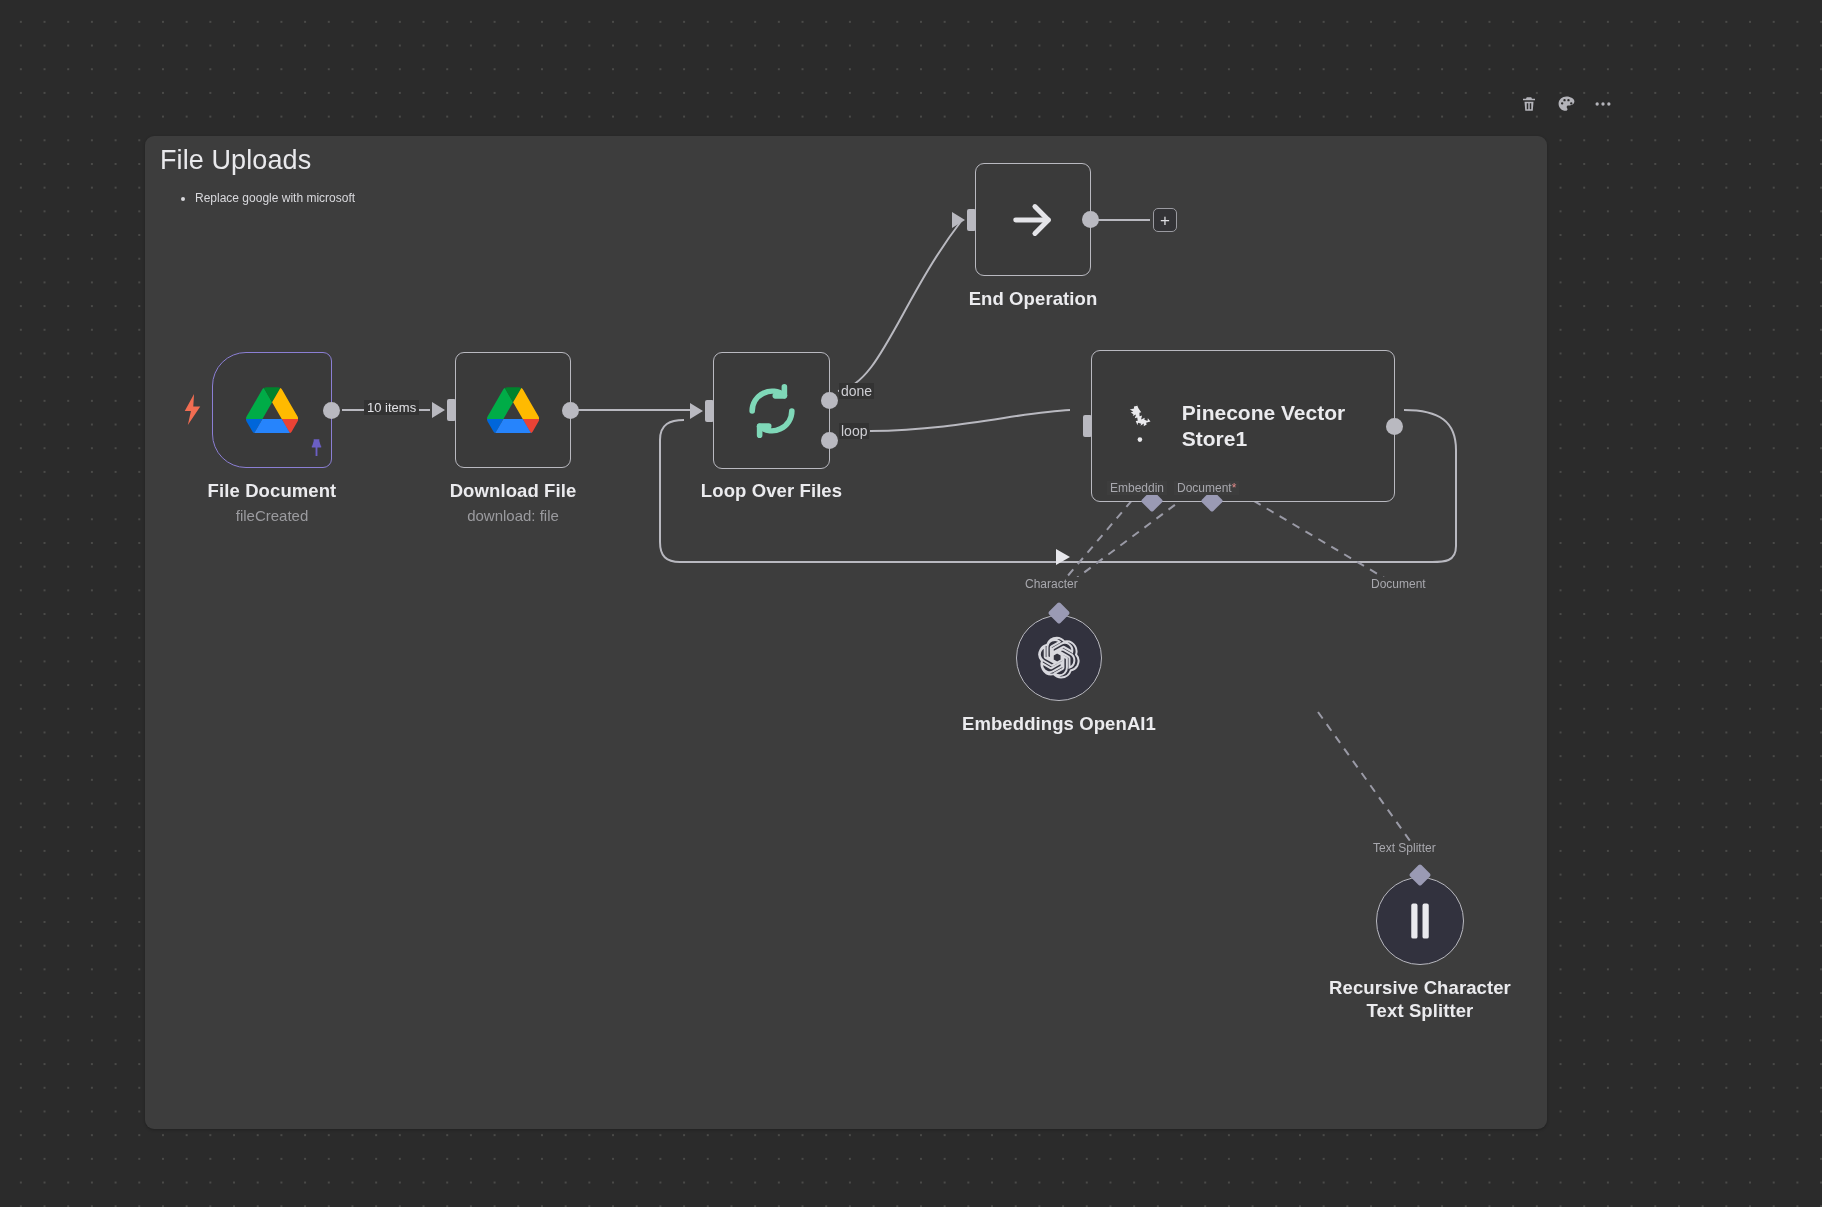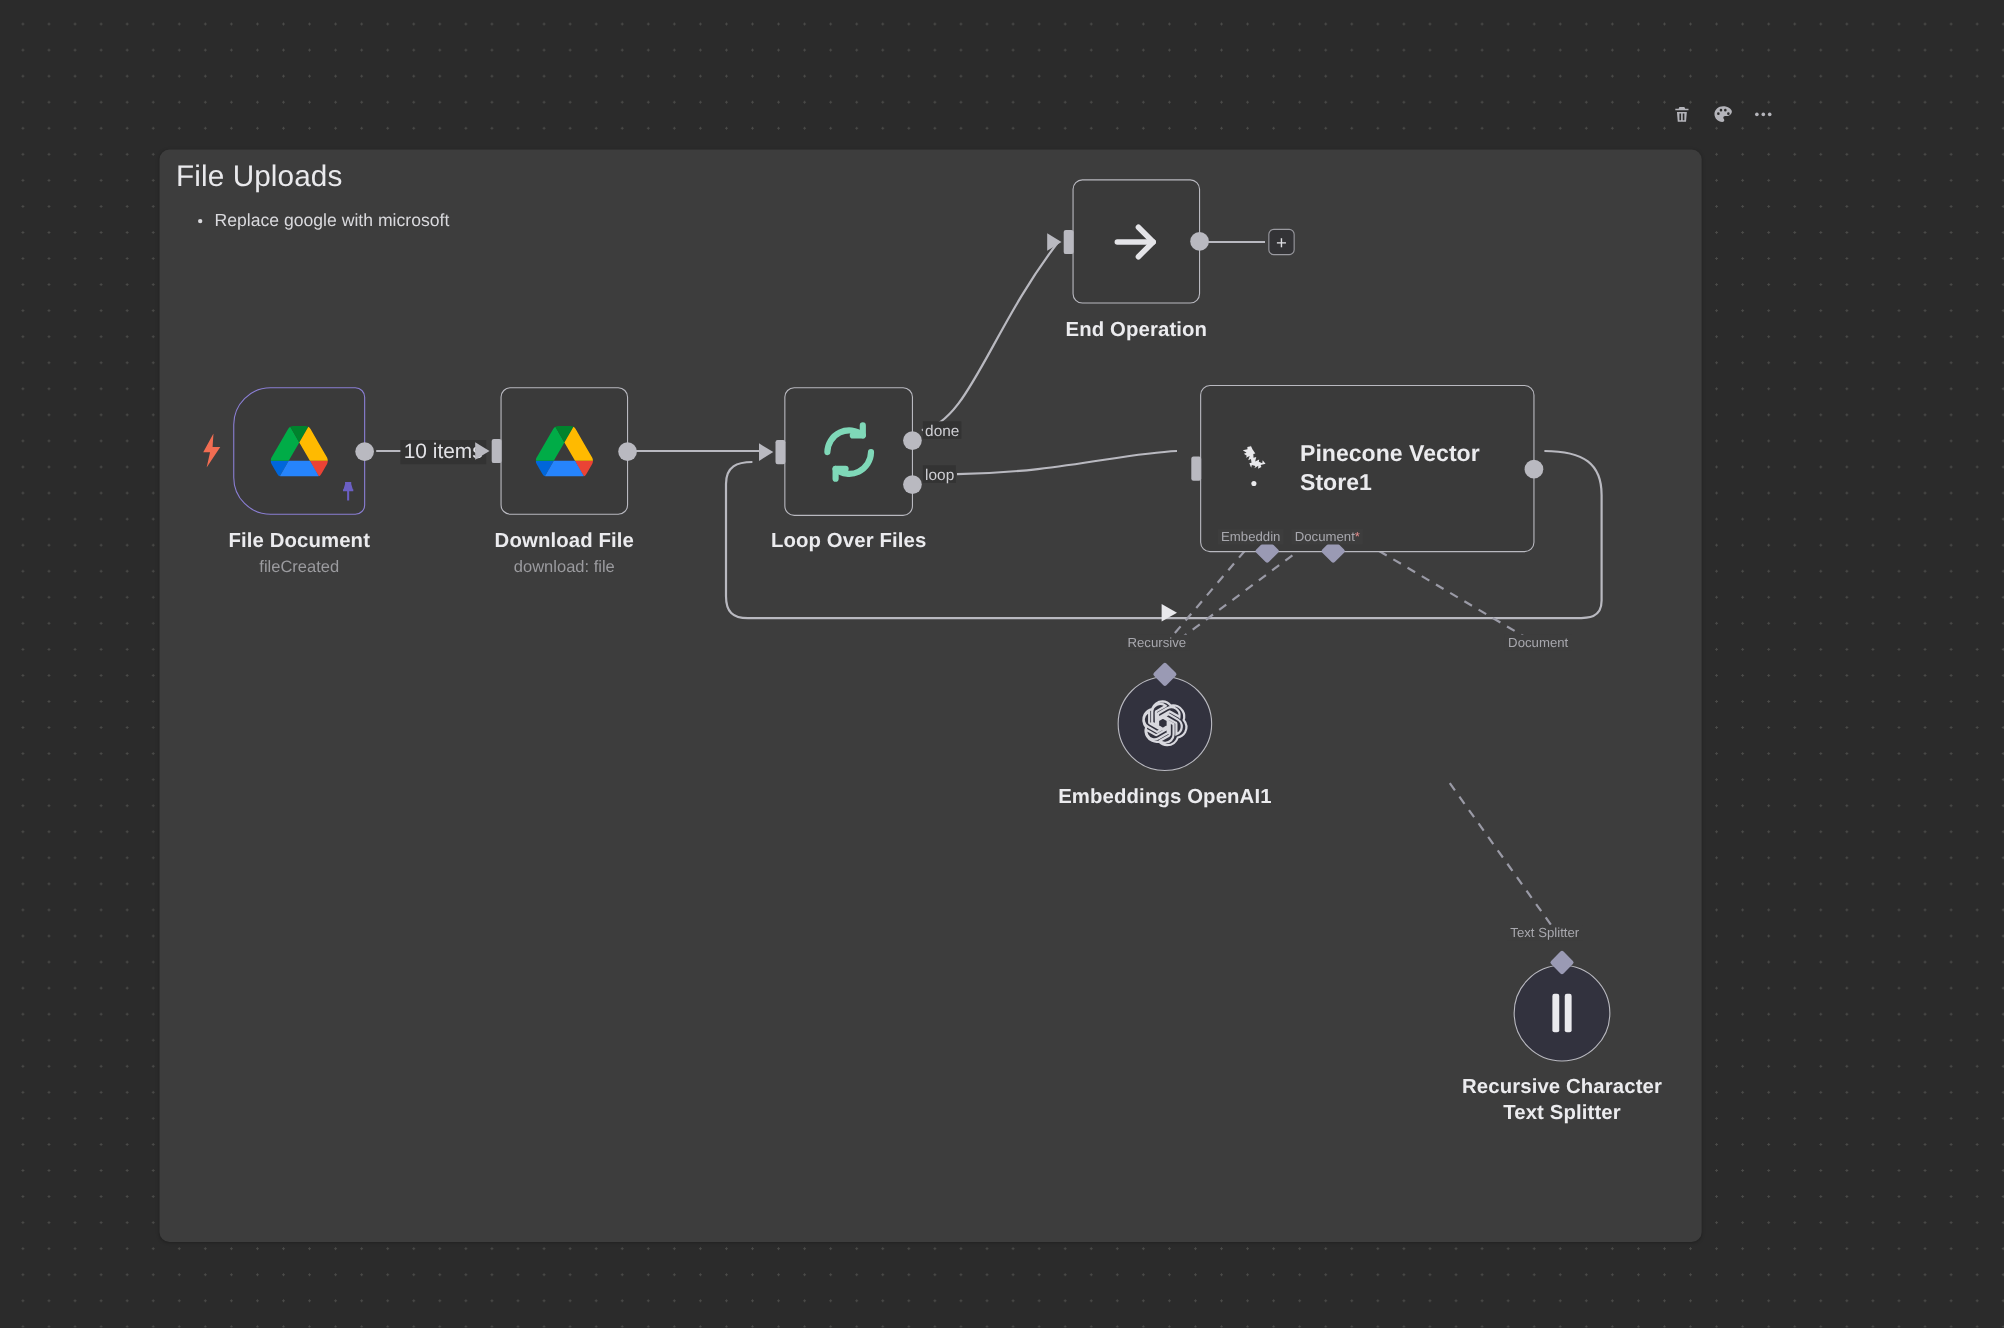--- a/index.html
+++ b/index.html
@@ -40,21 +40,21 @@
     border-radius: 9px;
     box-shadow: 0 1px 3px rgba(0,0,0,.25);
   }
   #sticky-title {
     position: absolute; left: 15px; top: 9px;
     font-size: 27px; font-weight: 400; color: #e9e9ec;
     letter-spacing: .1px;
   }
   #sticky-list {
     position: absolute; left: 36px; top: 54px;
-    font-size: 16px; color: #d9d9dd; line-height: 1.4;
+    font-size: 12px; color: #d9d9dd; line-height: 1.4;
   }
   #sticky-list li { list-style: disc; margin-left: 14px; }
 
   
   #edges { position: absolute; left: 0; top: 0; width: 1822px; height: 1207px; pointer-events: none; }
 
   
   .node { position: absolute; }
   .nbox {
     background: #3a3a3a;
@@ -137,21 +137,21 @@
   
   .addbtn {
     position: absolute; width: 24px; height: 24px;
     border: 1.6px solid #9a9aa0; border-radius: 5px;
     background: #333336;
     display: flex; align-items: center; justify-content: center;
     color: #dedee2; font-size: 17px; line-height: 1; cursor: pointer;
   }
 
   .edge-label {
-    position: absolute; font-size: 19px; color: #e2e2e6;
+    position: absolute; font-size: 13px; color: #e2e2e6;
     background: #333; padding: 0 3px; white-space: nowrap;
   }
 </style>
 </head>
 <body>
 
 <div id="canvas">
 
   <div id="toolbar">
     <div class="tb-icon" title="Delete">
@@ -302,21 +302,21 @@
       <span class="diamond" style="left:112px; bottom:-8px;"></span>
     </div>
     <span class="conn-label" style="left:16px; top:131px;">
       <span>Embeddin</span>
     </span>
     <span class="conn-label" style="left:83px; top:131px;">
       <span>Document</span><span class="req">*</span>
     </span>
   </div>
 
-  <span class="conn-label" style="left:1022px; top:577px;">Recursive</span>
+  <span class="conn-label" style="left:1022px; top:577px;">Character</span>
   <span class="conn-label" style="left:1368px; top:577px;">Document</span>
 
   <div class="node" id="n-openai" style="left:1016px; top:615px;">
     <div class="circnode" style="width:86px;height:86px;">
       <span class="diamond" style="left:50%; margin-left:-8px; top:-11px;"></span>
       <svg width="44" height="44" viewBox="0 0 24 24" fill="none" stroke="#d8d8de" stroke-width="1.1">
         <path d="M21.3 10.1a5.4 5.4 0 00-.5-4.5 5.5 5.5 0 00-5.9-2.6A5.4 5.4 0 0010.8.9a5.5 5.5 0 00-5.2 3.8 5.4 5.4 0 00-3.6 2.6 5.5 5.5 0 00.7 6.4 5.4 5.4 0 00.5 4.5 5.5 5.5 0 005.9 2.6 5.4 5.4 0 004.1 1.8 5.5 5.5 0 005.2-3.8 5.4 5.4 0 003.6-2.6 5.5 5.5 0 00-.7-6.1zM12.1 21.4a4 4 0 01-2.6-.9l.1-.1 4.4-2.5a.7.7 0 00.4-.6v-6.2l1.9 1.1v5.1a4.1 4.1 0 01-4.2 4.1zM3.3 17.6a4 4 0 01-.5-2.7l.1.1 4.4 2.5a.7.7 0 00.7 0l5.4-3.1v2.2l-4.5 2.6a4.1 4.1 0 01-5.6-1.6zM2.1 7.9a4 4 0 012.1-1.8v5.2a.7.7 0 00.4.6l5.4 3.1-1.9 1.1-4.5-2.6a4.1 4.1 0 01-1.5-5.6zM17.3 11.4L11.9 8.3l1.9-1.1 4.5 2.6a4.1 4.1 0 01-.6 7.4v-5.2a.7.7 0 00-.4-.6zM19.2 8.6l-.1-.1-4.4-2.5a.7.7 0 00-.7 0L8.6 9.1V6.9l4.5-2.6a4.1 4.1 0 016.1 4.3zM7.6 12.5l-1.9-1.1V6.3a4.1 4.1 0 016.7-3.2l-.1.1-4.4 2.5a.7.7 0 00-.4.6zM8.6 10.3L11 8.9l2.4 1.4v2.8L11 14.5l-2.4-1.4z"></path>
       </svg>
     </div>
     <div class="nlabel" style="top:98px; line-height:1.22;">

